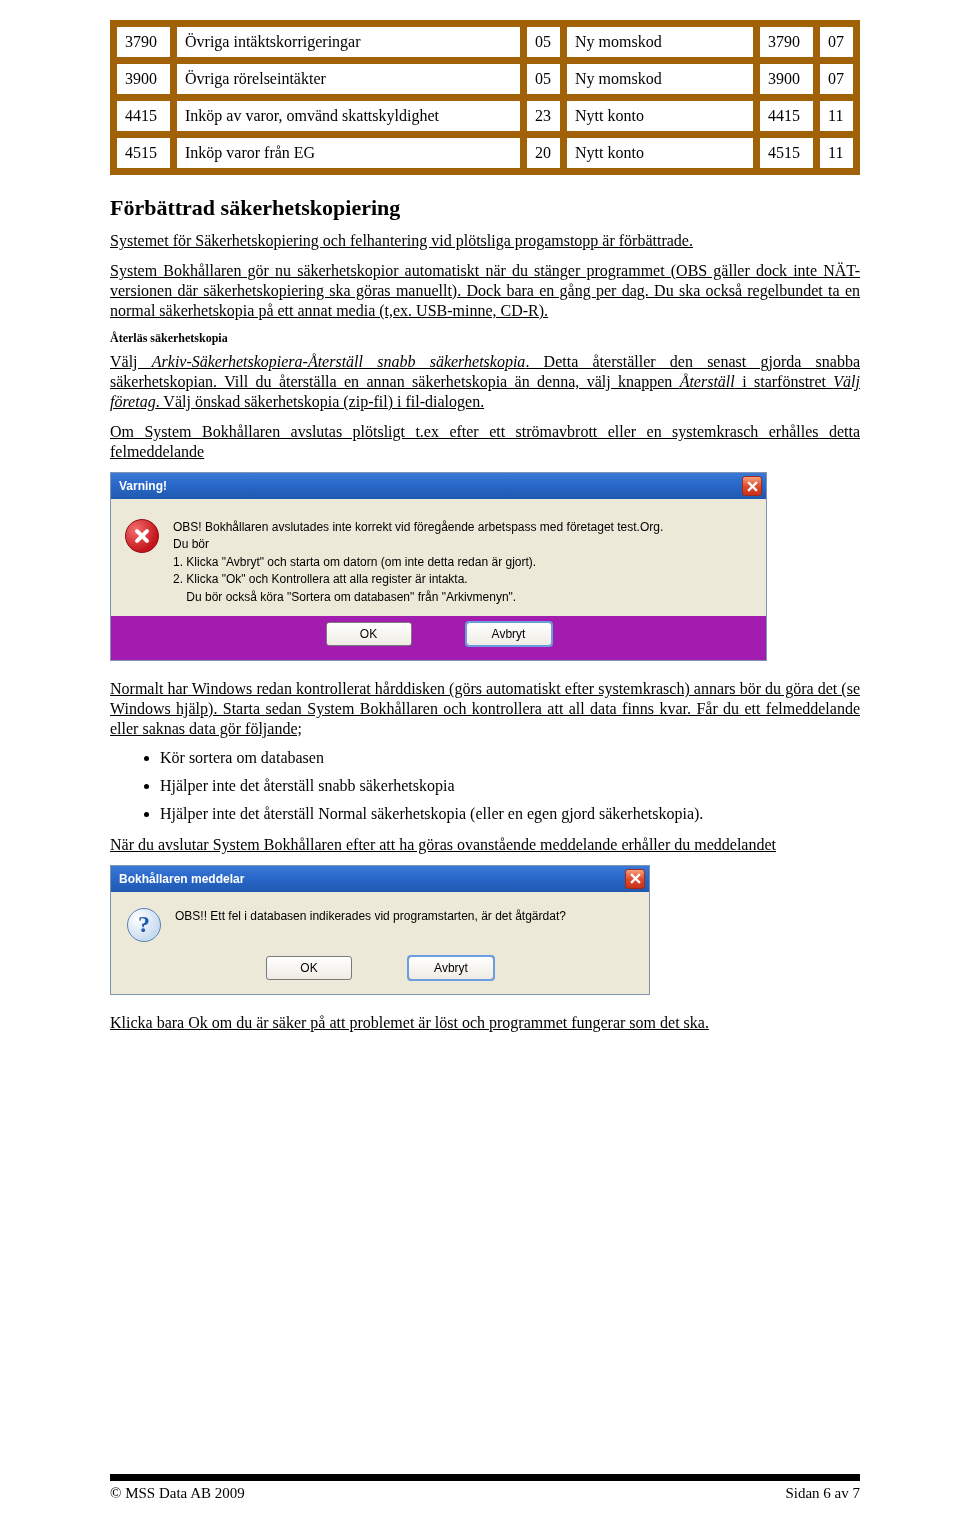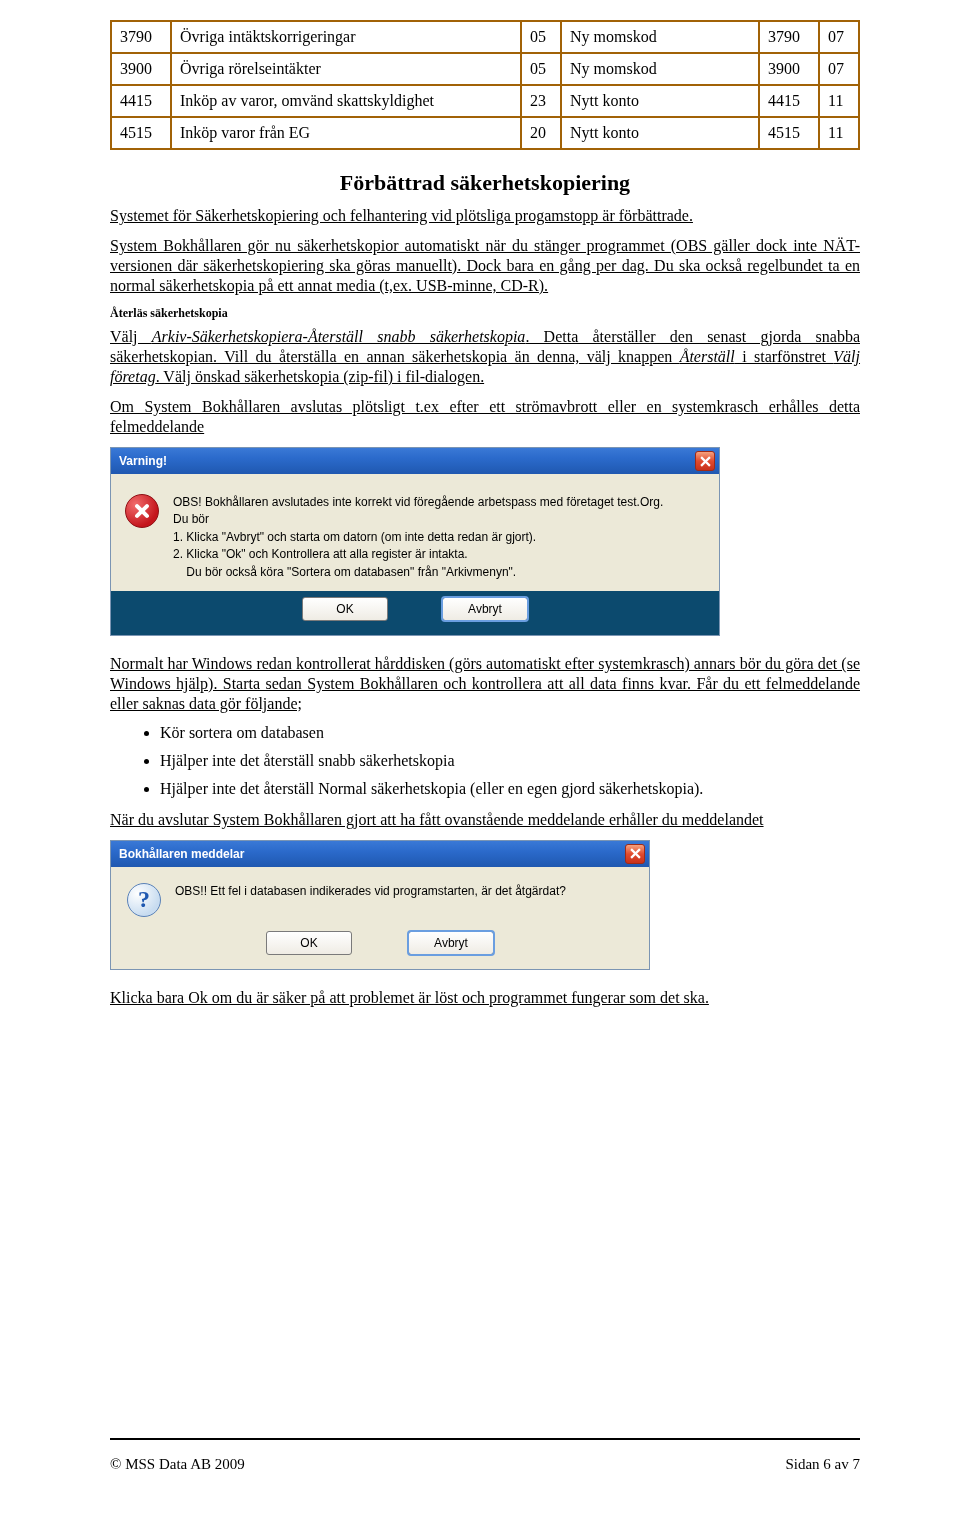--- a/index.html
+++ b/index.html
@@ -11,53 +11,52 @@
     position: relative;
     background: #fff;
   }
   table.data-table {
     width: 100%;
     border-collapse: collapse;
     font-size: 16px;
     margin-bottom: 20px;
   }
   table.data-table td {
-    border: 2px solid #a16207;
+    border: 7px solid #a16207;
     padding: 6px 8px;
     vertical-align: top;
   }
   .col1 { width: 60px; }
   .col2 { width: 350px; }
   .col3 { width: 40px; text-align: left; }
   .col4 { width: auto; }
   .col5 { width: 60px; }
   .col6 { width: 40px; }
   h2.section-heading {
     font-size: 22px;
     font-weight: bold;
     margin: 18px 0 10px 0;
-    text-align: center;
   }
   p.body {
     font-size: 16px;
     line-height: 1.25;
     margin-bottom: 10px;
     text-align: justify;
     text-decoration: underline;
   }
   p.body em { font-style: italic; }
   .subhead {
     font-weight: bold;
     font-size: 12px;
     margin: 10px 0 6px 0;
   }
   .dlg-warning {
-    width: 610px;
+    width: 657px;
     border: 1px solid #7b95b3;
-    background: #0c4a6e;
+    background: #a21caf;
     font-family: Tahoma, Verdana, sans-serif;
     font-size: 12px;
     margin: 8px 0 18px 0;
   }
   .dlg-titlebar {
     display: flex;
     align-items: center;
     justify-content: space-between;
     height: 26px;
     padding: 0 4px 0 8px;
@@ -140,25 +139,25 @@
   .dlg-info .dlg-body-area { padding: 16px 16px 8px 16px; }
   .dlg-info .dlg-buttons { gap: 12px; }
   ul.bullets {
     list-style: disc;
     margin: 6px 0 12px 50px;
     font-size: 16px;
   }
   ul.bullets li { margin-bottom: 10px; }
   .footer {
     position: absolute;
-    bottom: 41px;
+    bottom: 12px;
     left: 110px;
     right: 100px;
-    border-top: 2px solid #000000;
-    padding-top: 16px;
+    border-top: 7px solid #000000;
+    padding-top: 4px;
     font-size: 15px;
     display: flex;
     justify-content: space-between;
   }
 </style>
 </head>
 <body>
 
 <div class="page">
 
@@ -235,21 +234,21 @@
   </div>
 
   <p class="body">Normalt har Windows redan kontrollerat hårddisken (görs automatiskt efter systemkrasch) annars bör du göra det (se Windows hjälp). Starta sedan System Bokhållaren och kontrollera att all data finns kvar. Får du ett felmeddelande eller saknas data gör följande;</p>
 
   <ul class="bullets">
     <li>Kör sortera om databasen</li>
     <li>Hjälper inte det återställ snabb säkerhetskopia</li>
     <li>Hjälper inte det återställ Normal säkerhetskopia (eller en egen gjord säkerhetskopia).</li>
   </ul>
 
-  <p class="body">När du avslutar System Bokhållaren gjort att ha fått ovanstående meddelande erhåller du meddelandet</p>
+  <p class="body">När du avslutar System Bokhållaren efter att ha göras ovanstående meddelande erhåller du meddelandet</p>
 
   <div class="dlg-info">
     <div class="dlg-titlebar">
       <span>Bokhållaren meddelar</span>
       <span class="dlg-close">
         <svg viewBox="0 0 10 10">
             <line x1="1" y1="1" x2="9" y2="9" stroke="#fff" stroke-width="2"></line>
             <line x1="9" y1="1" x2="1" y2="9" stroke="#fff" stroke-width="2"></line>
           </svg>
       </span>

